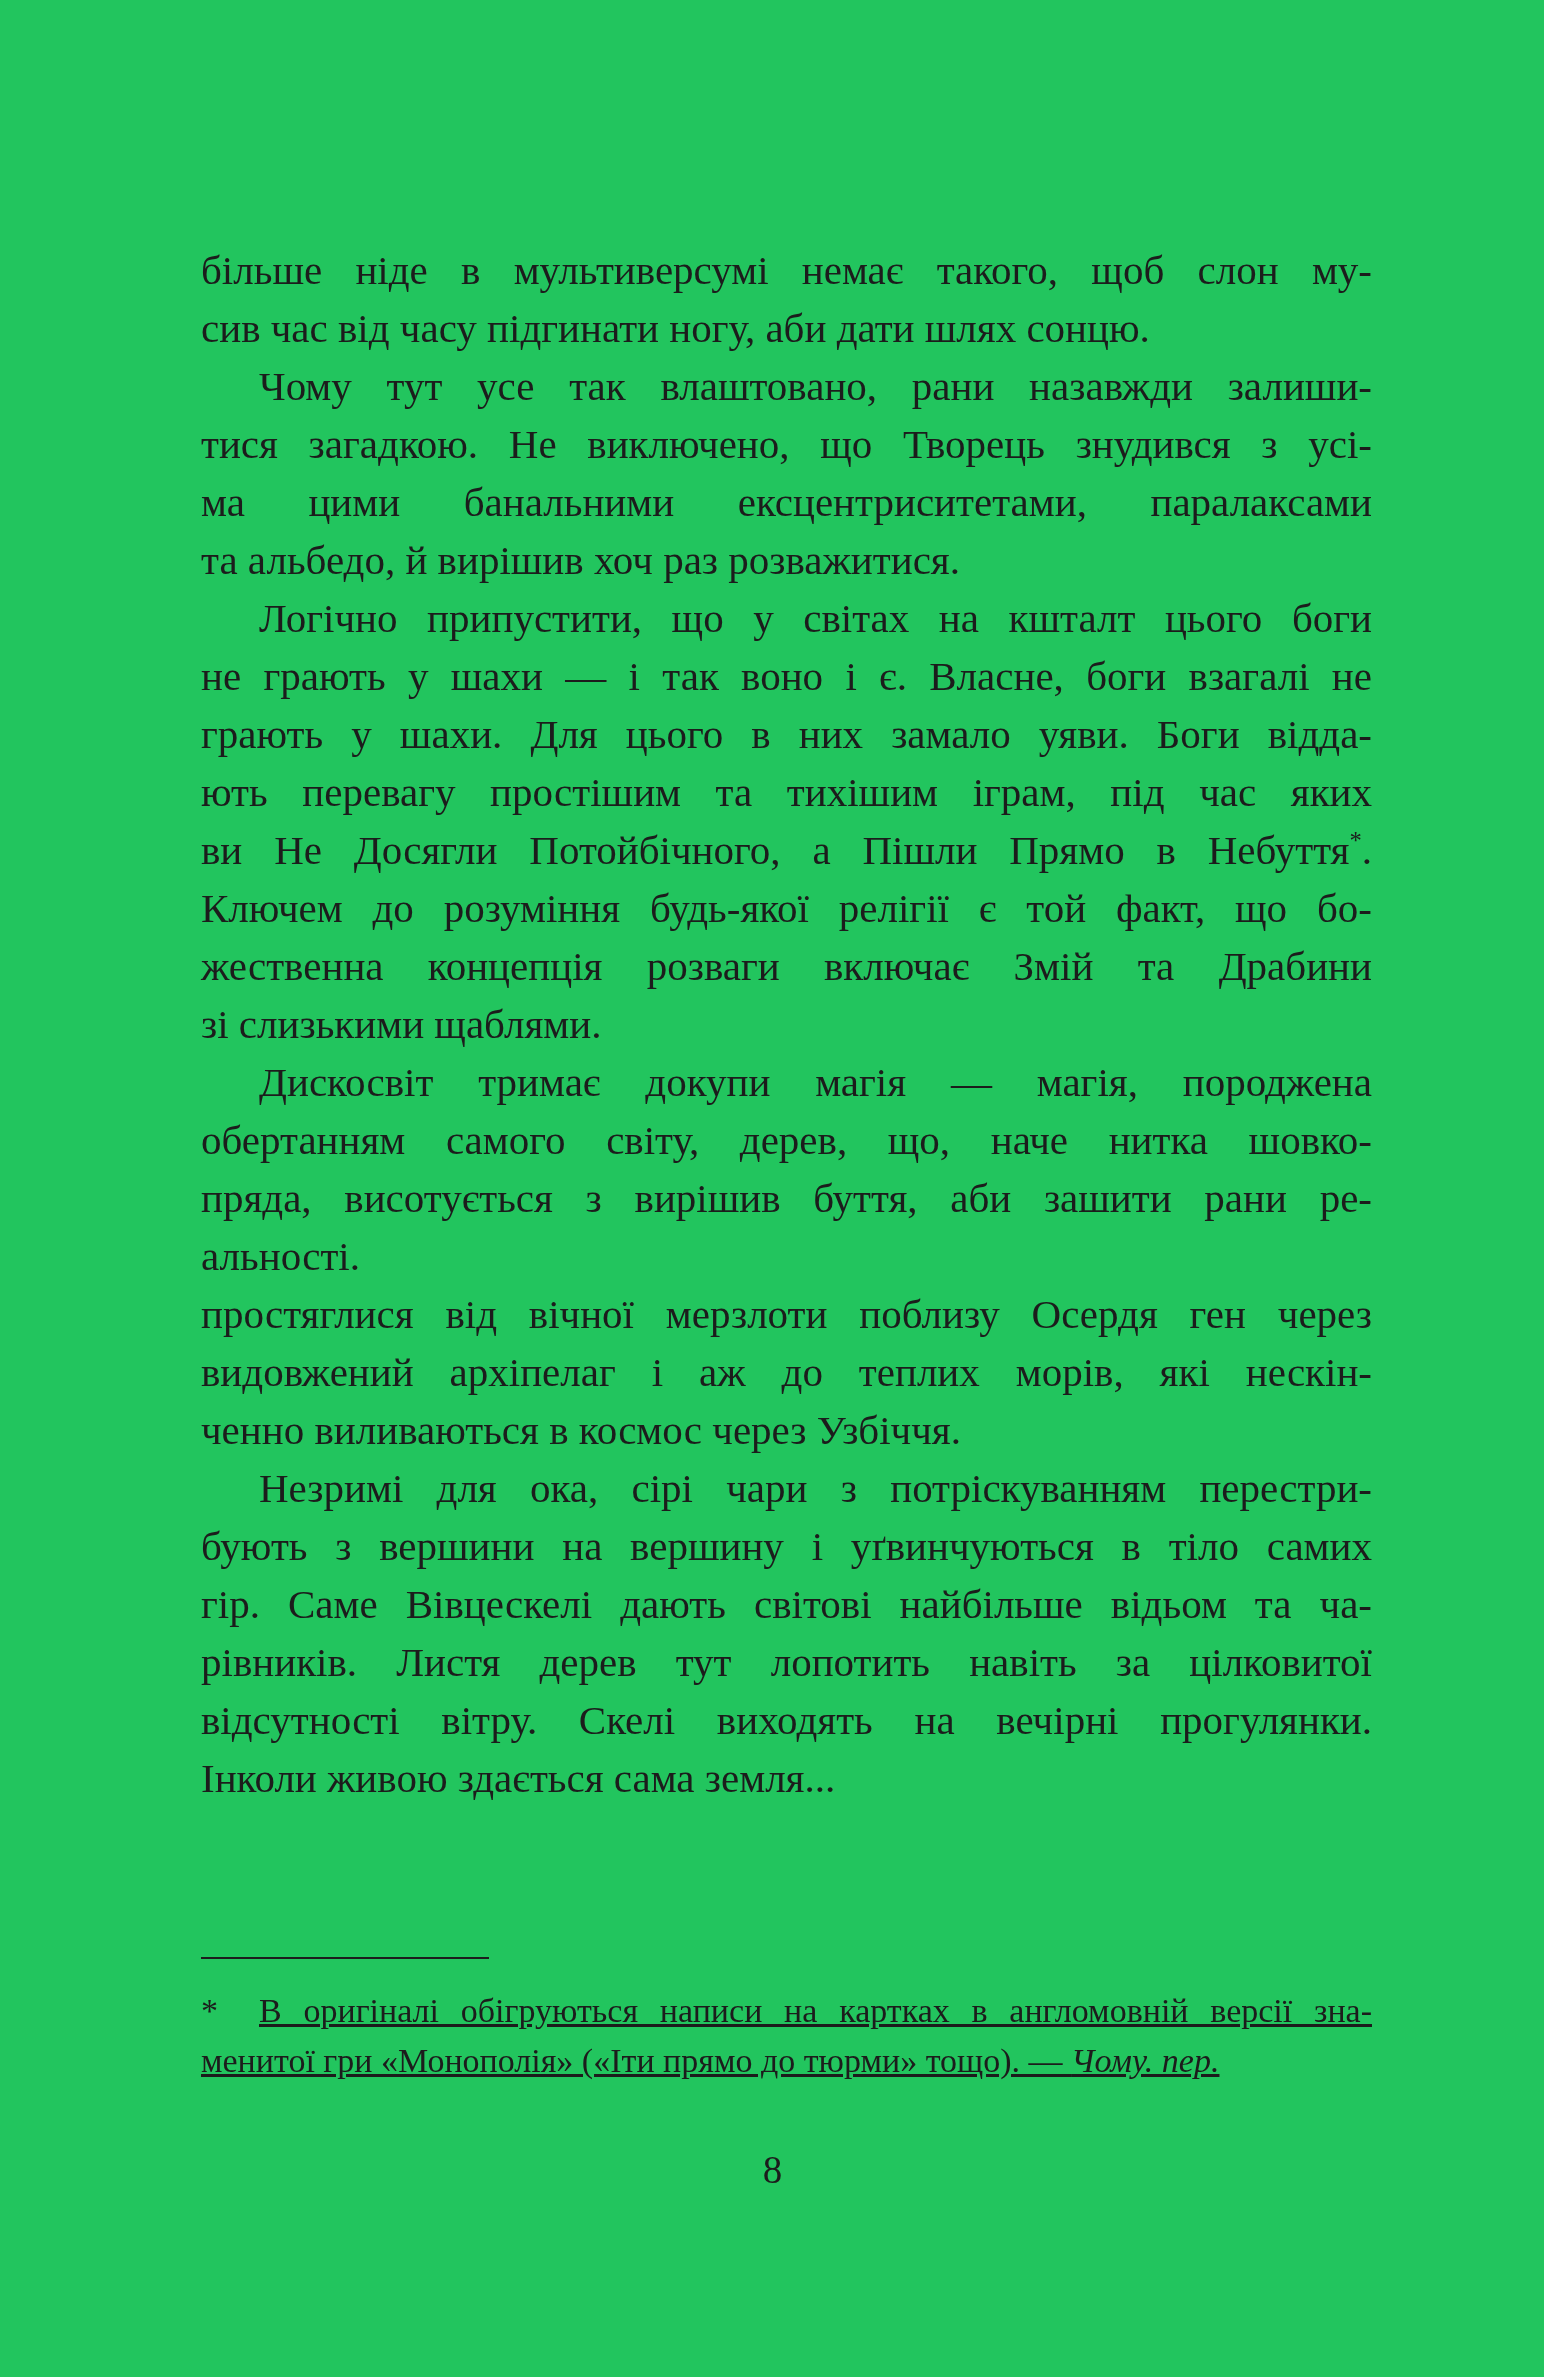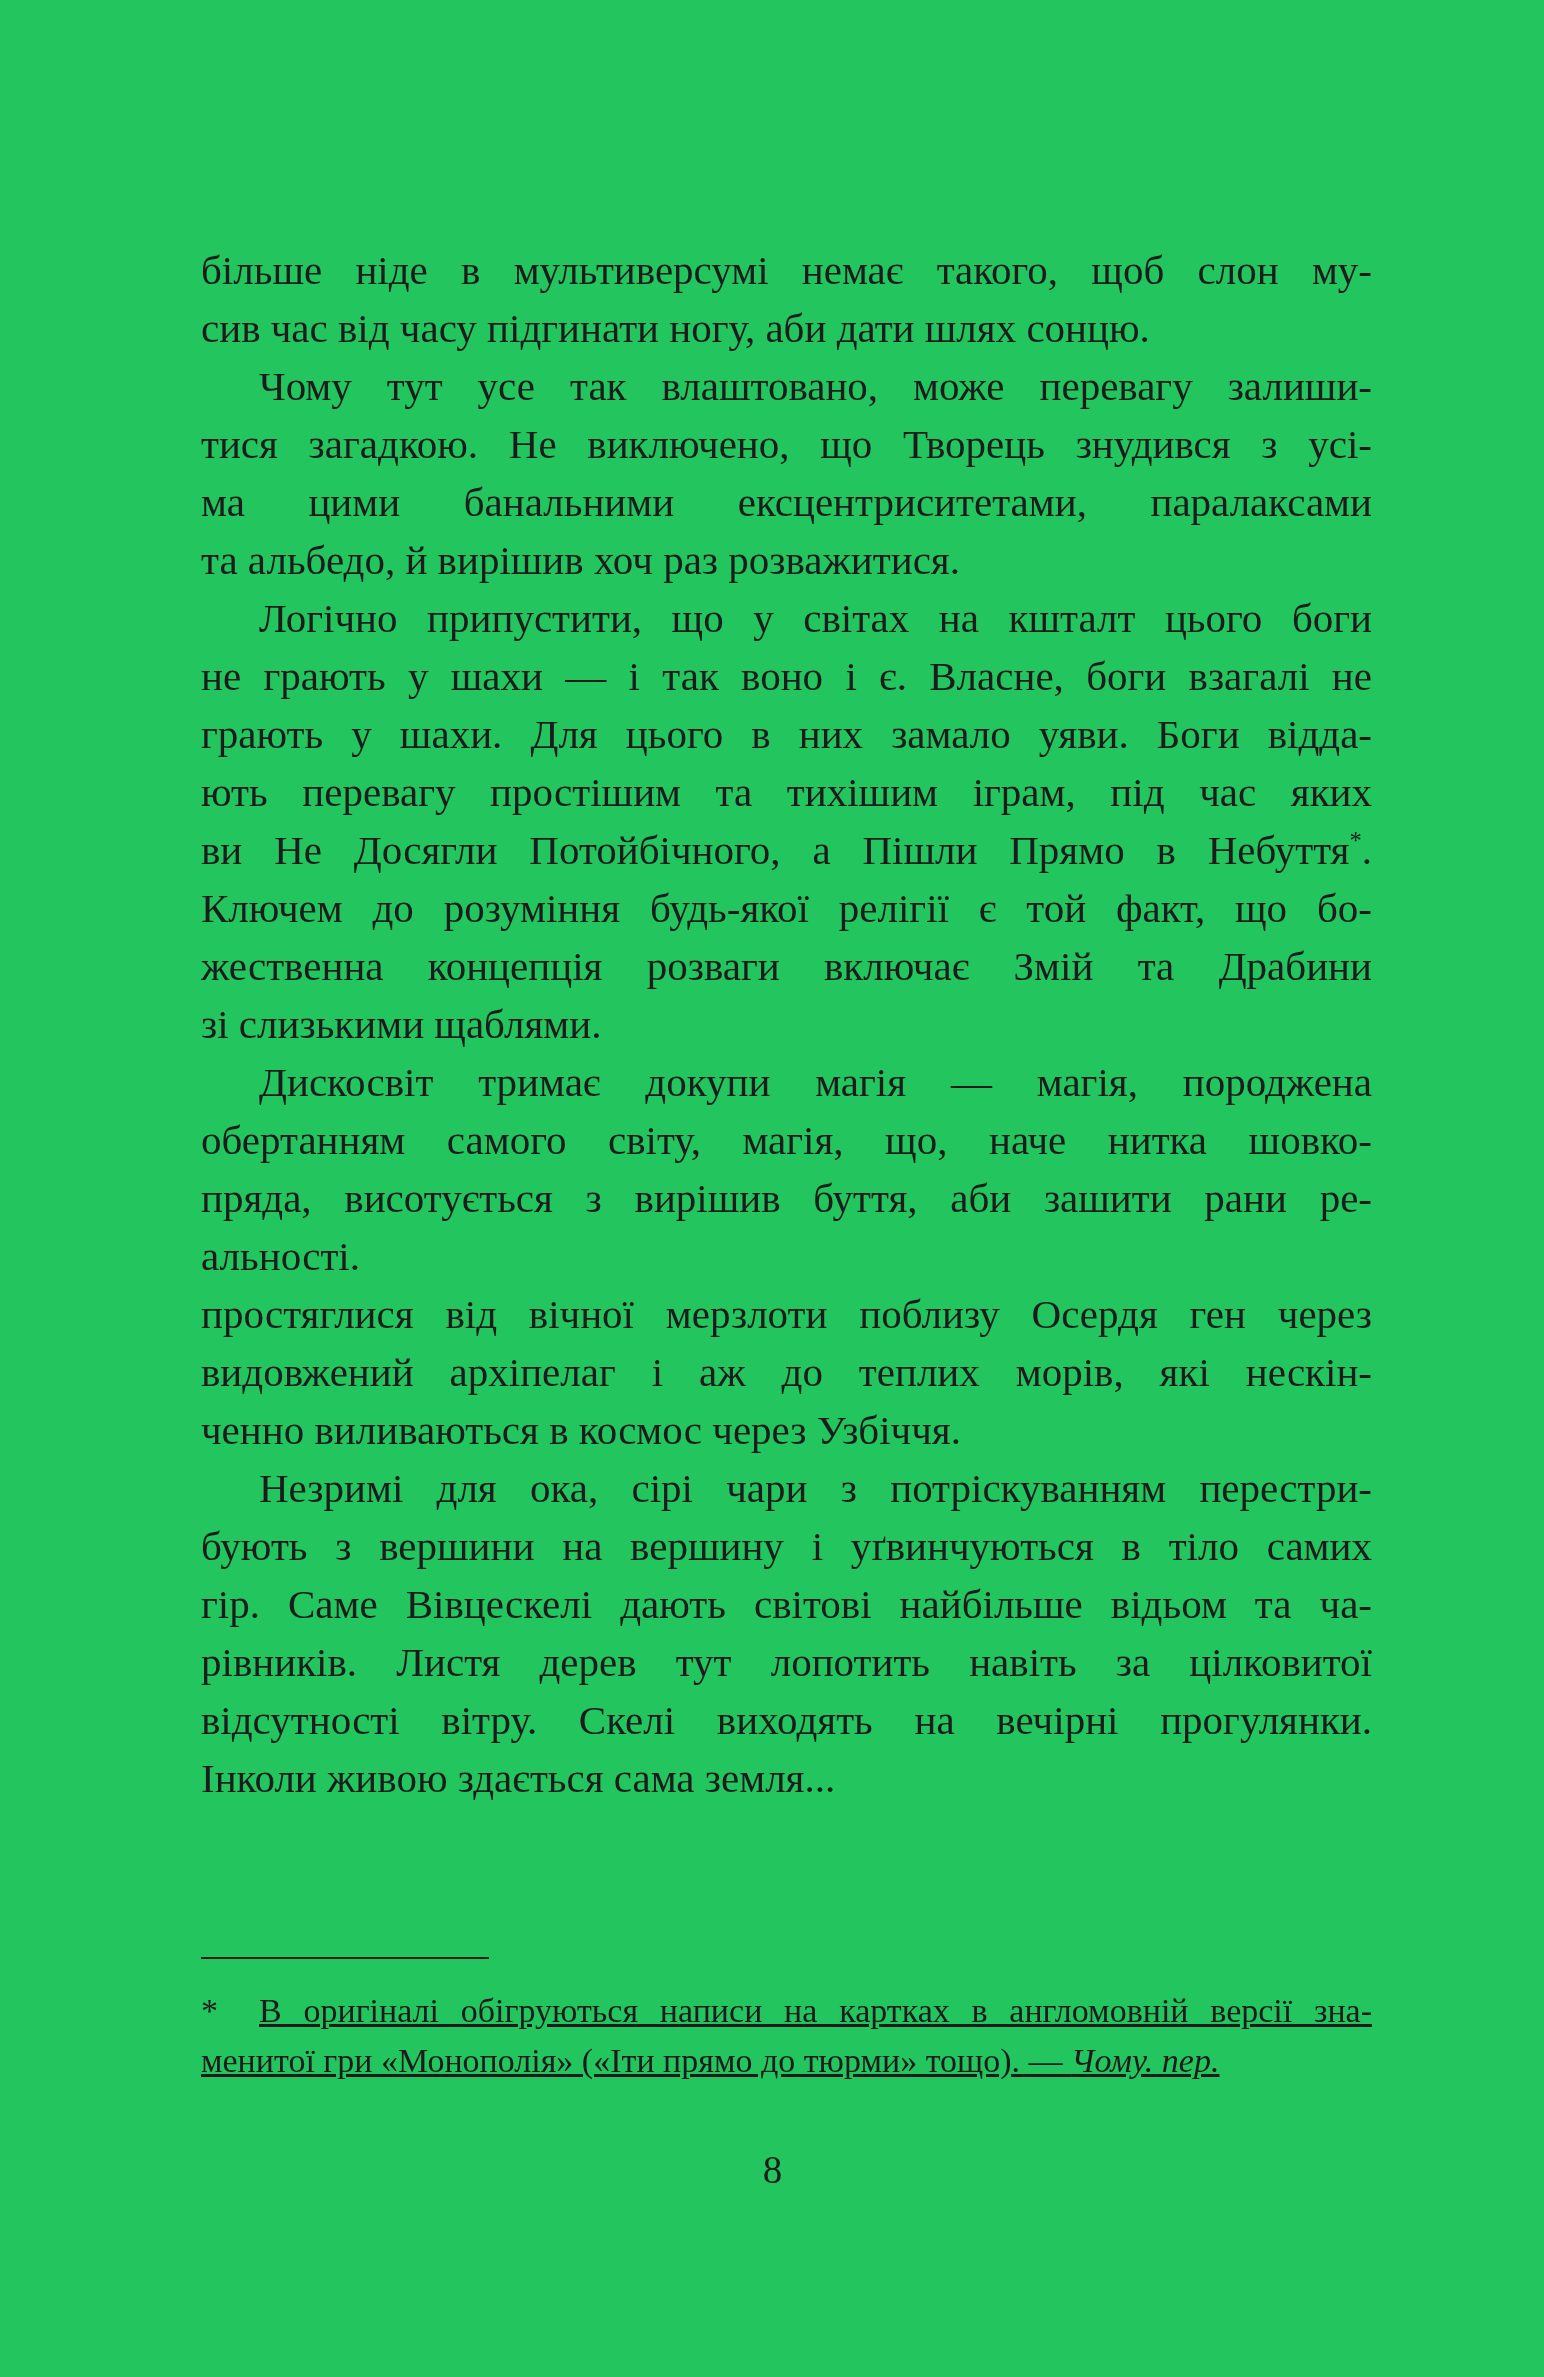--- a/index.html
+++ b/index.html
@@ -86,34 +86,34 @@
     line-height: 45px;
   }
 </style>
 </head>
 <body>
 
 <div class="page">
   <div class="text-block">
       <div class="line">більше ніде в мультиверсумі немає такого, щоб слон му-</div>
       <div class="line para-end">сив час від часу підгинати ногу, аби дати шлях сонцю.</div>
-      <div class="line indent">Чому тут усе так влаштовано, може перевагу залиши-</div>
+      <div class="line indent">Чому тут усе так влаштовано, рани назавжди залиши-</div>
       <div class="line">тися загадкою. Не виключено, що Творець знудився з усі-</div>
       <div class="line">ма цими банальними ексцентриситетами, паралаксами</div>
       <div class="line para-end">та альбедо, й вирішив хоч раз розважитися.</div>
       <div class="line indent">Логічно припустити, що у світах на кшталт цього боги</div>
       <div class="line">не грають у шахи — і так воно і є. Власне, боги взагалі не</div>
       <div class="line">грають у шахи. Для цього в них замало уяви. Боги відда-</div>
       <div class="line">ють перевагу простішим та тихішим іграм, під час яких</div>
       <div class="line">ви Не Досягли Потойбічного, а Пішли Прямо в Небуття<sup>*</sup>.</div>
       <div class="line">Ключем до розуміння будь-якої релігії є той факт, що бо-</div>
       <div class="line">жественна концепція розваги включає Змій та Драбини</div>
       <div class="line para-end">зі слизькими щаблями.</div>
       <div class="line indent">Дискосвіт тримає докупи магія — магія, породжена</div>
-      <div class="line">обертанням самого світу, магія, що, наче нитка шовко-</div>
+      <div class="line">обертанням самого світу, дерев, що, наче нитка шовко-</div>
       <div class="line">пряда, висотується з вирішив буття, аби зашити рани ре-</div>
       <div class="line para-end">альності.</div>
       <div class="line">простяглися від вічної мерзлоти поблизу Осердя ген через</div>
       <div class="line">видовжений архіпелаг і аж до теплих морів, які нескін-</div>
       <div class="line para-end">ченно виливаються в космос через Узбіччя.</div>
       <div class="line indent">Незримі для ока, сірі чари з потріскуванням перестри-</div>
       <div class="line">бують з вершини на вершину і уґвинчуються в тіло самих</div>
       <div class="line">гір. Саме Вівцескелі дають світові найбільше відьом та ча-</div>
       <div class="line">рівників. Листя дерев тут лопотить навіть за цілковитої</div>
       <div class="line">відсутності вітру. Скелі виходять на вечірні прогулянки.</div>

